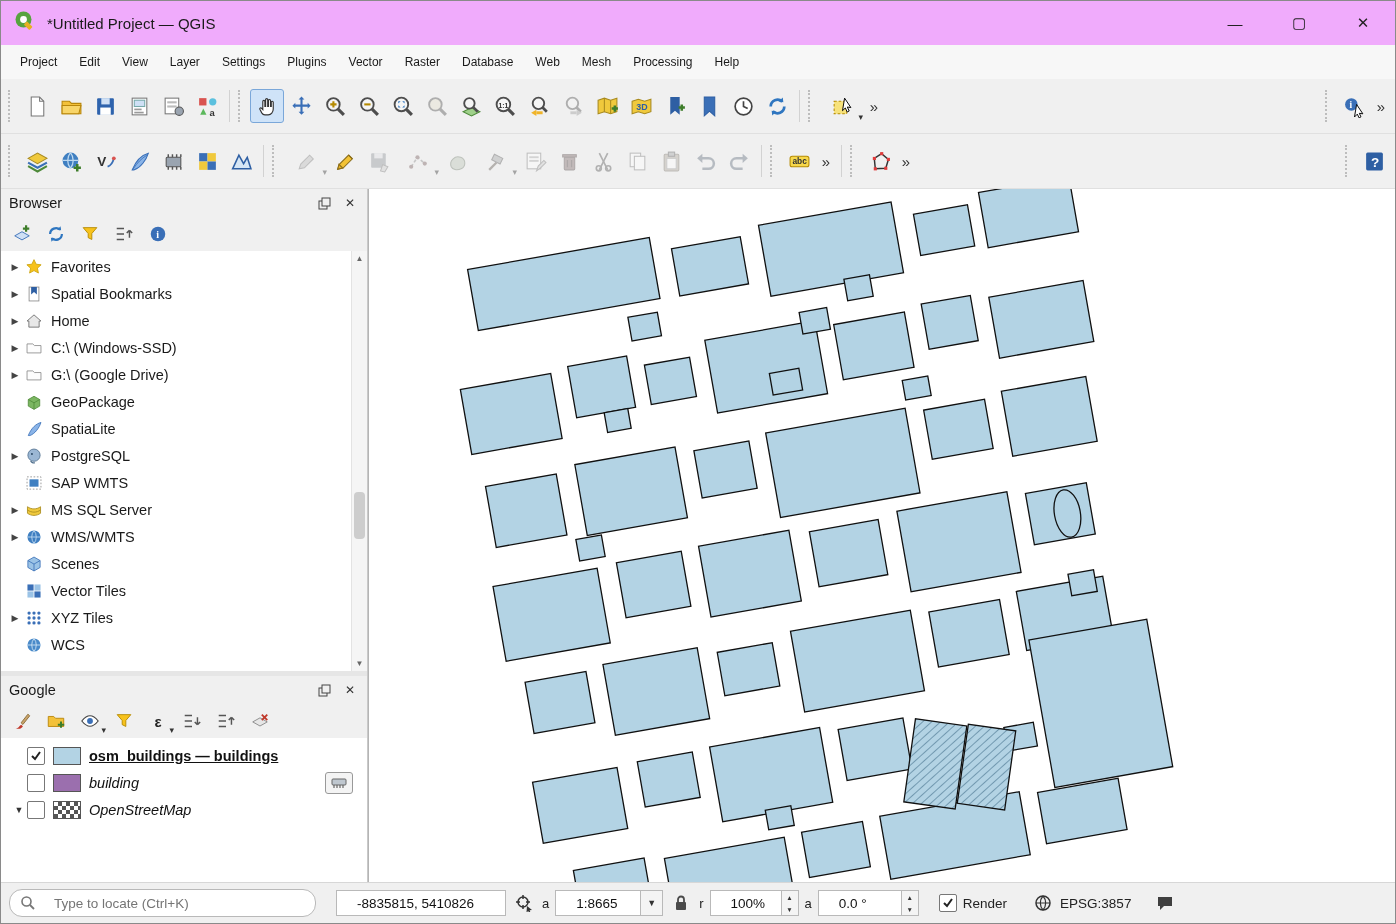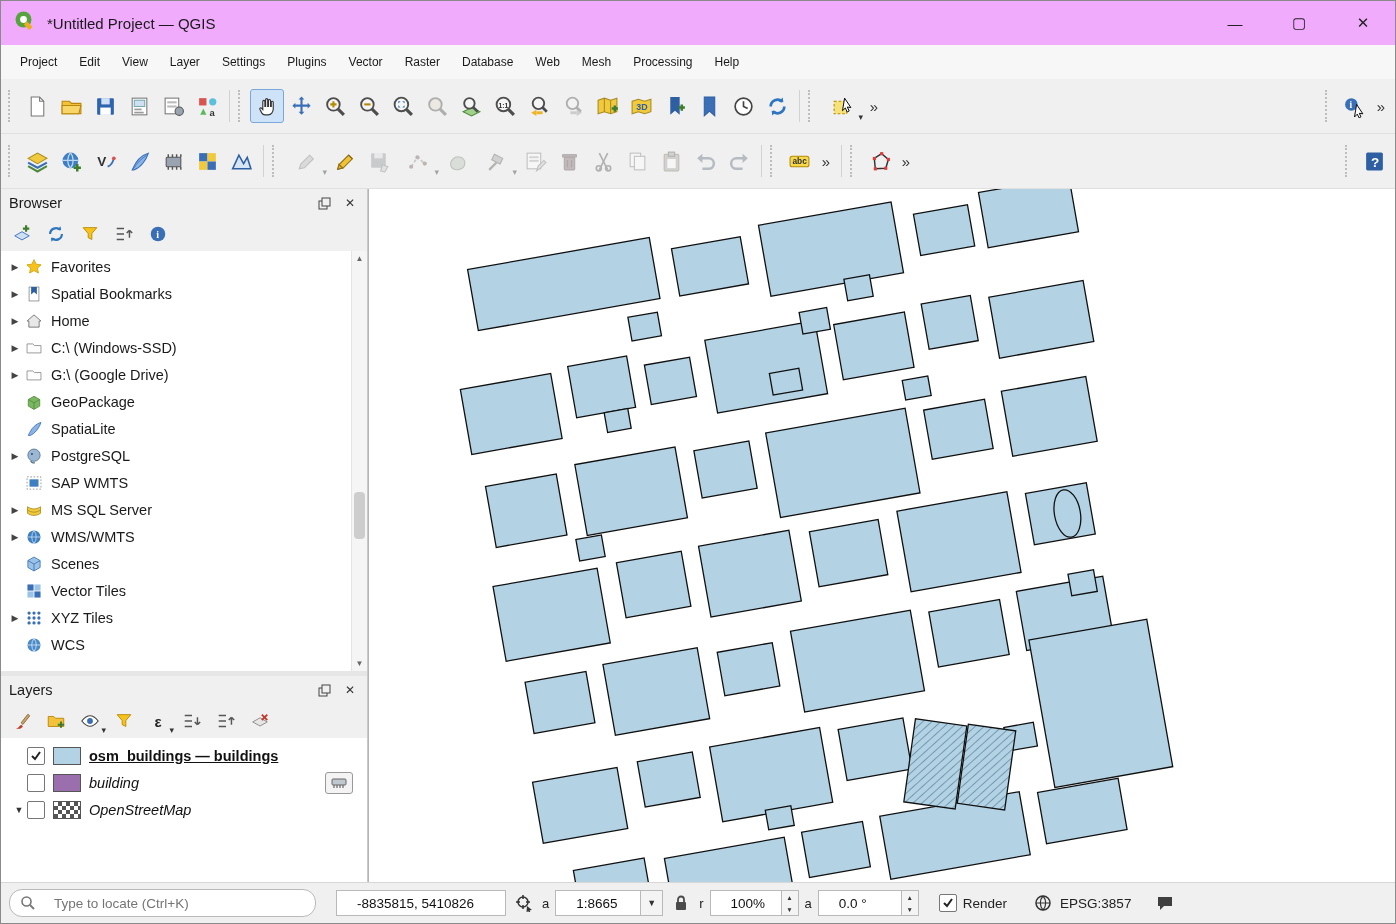--- a/index.html
+++ b/index.html
@@ -688,21 +688,21 @@
               </div>
             <div class="sarrow">▼</div>
           </div>
         </div>
       </div>
 
       <div class="hsplit"></div>
 
       <div class="panel panel-layers">
         <div class="panel-head">
-          <span class="panel-title">Layers</span>
+          <span class="panel-title">Google</span>
           <span class="panel-btns">
             <span class="pbtn">
                 <svg width="13" height="13" viewBox="0 0 13 13">
                   <rect x="1" y="4" width="8" height="8" fill="none" stroke="#444"></rect>
                   <rect x="4" y="1" width="8" height="8" fill="#f0f0f0" stroke="#444"></rect>
                 </svg>
               </span>
             <span class="pbtn">✕</span>
           </span>
         </div>

